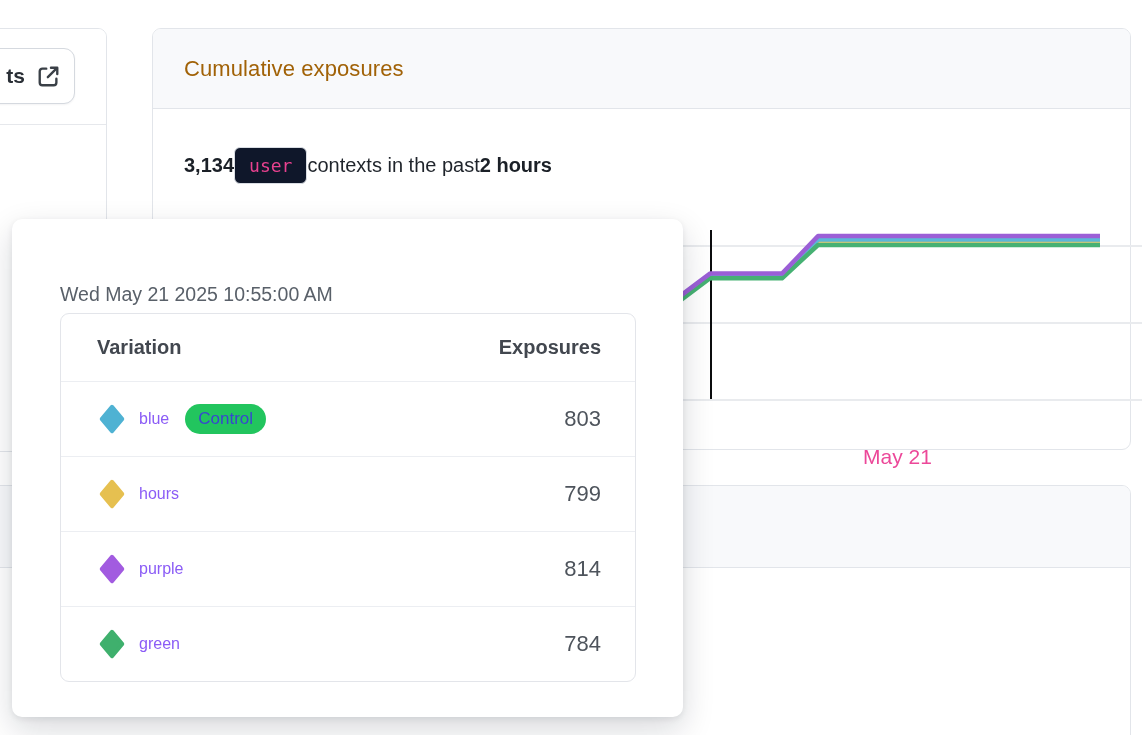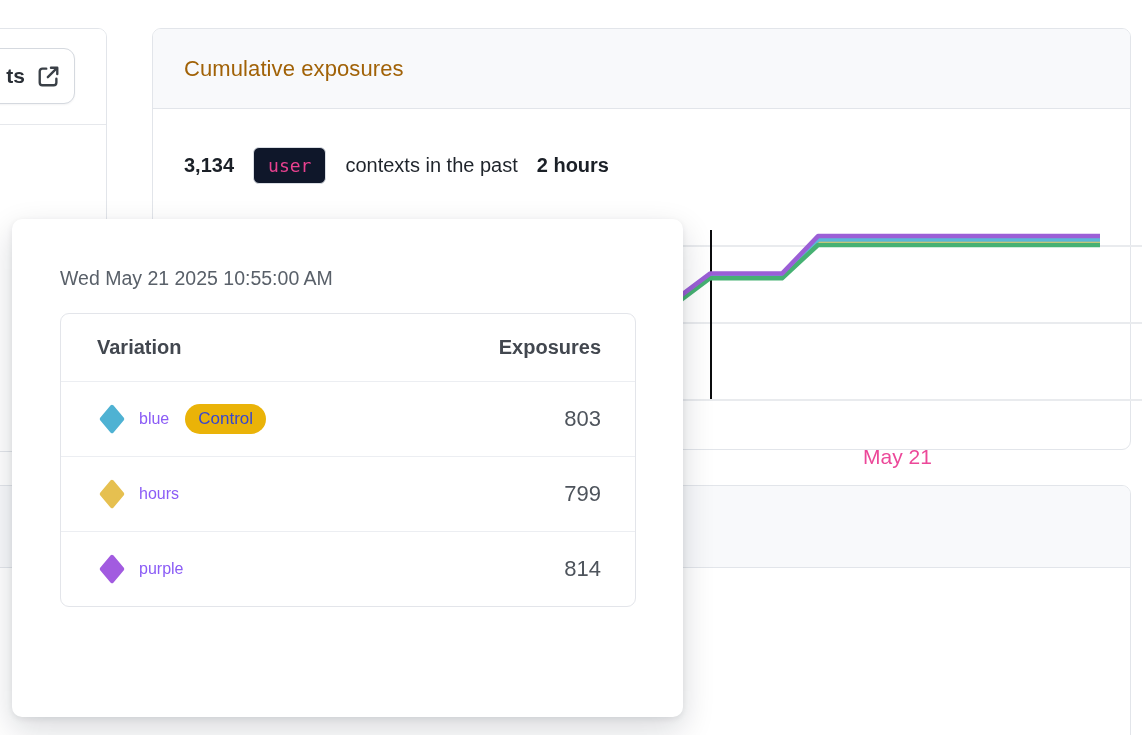--- a/index.html
+++ b/index.html
@@ -19,52 +19,52 @@
      display:flex; align-items:center; justify-content:flex-end; gap:10px; padding-right:12px;
      box-shadow:0 1px 2px rgba(20,24,40,.05); cursor:pointer; }
   #open-btn .btn-label { font-size:21px; font-weight:600; color:#2a2f36; }
 
   
   #exposures-card { left:152px; top:28px; width:979px; height:422px; }
   #exposures-card .card-header { position:absolute; left:0; top:0; width:100%; height:80px;
      display:flex; align-items:center; padding-left:31px; }
   #exposures-title { font-size:22px; font-weight:400; color:#a16207; letter-spacing:.1px; }
   #summary-row { position:absolute; left:31px; top:117px; height:38px;
-     display:flex; align-items:center; gap:19px; font-size:20px; color:#1f242b; }
+     display:flex; align-items:center; gap:0; font-size:20px; color:#1f242b; }
   #summary-count, #summary-duration { font-weight:700; color:#1b2027; }
   #context-kind-badge { display:inline-flex; align-items:center; height:37px; padding:0 14px;
      border:1px solid #d9dde3; background:#0f172a; border-radius:6px;
      font-family:"DejaVu Sans Mono", monospace; font-size:18px; color:#e8418f; }
 
   .gridline { position:absolute; left:176px; width:924px; height:2px; background:#e9ebee; }
   #x-tick-label { position:absolute; left:710px; top:416px; font-size:21px; color:#ec4899; }
   #crosshair { position:absolute; left:710px; top:230px; width:2px; height:169px; background:#0c0d0f; z-index:4; }
   #series-svg { position:absolute; left:0; top:0; width:1142px; height:735px; z-index:5; pointer-events:none; }
   #plot-hover-area { position:absolute; left:176px; top:130px; width:924px; height:269px; z-index:3; }
 
   
   #bottom-card { left:-20px; top:485px; width:1151px; height:280px; }
   #bottom-card .card-header { position:absolute; left:0; top:0; width:100%; height:82px; }
 
   
   #chart-tooltip { position:absolute; left:12px; top:219px; width:671px; height:498px;
      background:#ffffff; border-radius:10px; z-index:50;
      box-shadow:0 2px 6px rgba(15,20,35,.08), 0 12px 32px rgba(15,20,35,.16); }
-  #tooltip-timestamp { position:absolute; left:48px; top:48px; font-size:19.5px; color:#596069; }
+  #tooltip-timestamp { position:absolute; left:48px; top:64px; font-size:19.5px; color:#596069; }
   #tooltip-table { position:absolute; left:48px; top:94px; width:576px;
      border:1px solid #e3e5ea; border-radius:9px; overflow:hidden; background:#fff; }
   .t-header { display:flex; align-items:center; height:67px; padding:0 34px 0 36px;
      font-size:20px; font-weight:700; color:#42474f; }
   .t-header .col-exposures { margin-left:auto; }
   .t-row { display:flex; align-items:center; height:75px; padding:0 34px 0 38px;
      border-top:1px solid #eceef2; }
   .t-row .diamond { flex:0 0 auto; margin-right:14px; display:flex; }
   .t-row .var-name { font-size:16px; color:#8b5cf6; }
   .t-row .control-badge { margin-left:16px; display:inline-flex; align-items:center;
-     height:30px; padding:0 13px; border-radius:999px; background:#eab308;
+     height:30px; padding:0 13px; border-radius:999px; background:#22c55e;
      font-size:17px; color:#3747cf; }
   .t-row .var-value { margin-left:auto; font-size:22px; color:#4e545c; }
 </style>
 </head>
 <body>
 
 <div id="stage">
 
   <div id="left-card" class="card">
     <div class="panel-top">
@@ -142,17 +142,26 @@
           </div>
           <div class="t-row">
             <span class="diamond">
               <svg width="26" height="30" viewBox="0 0 26 30">
                 <path d="M13 2.5 L23.5 15 L13 27.5 L2.5 15 Z" fill="#a25be0" stroke="#a25be0" stroke-width="3.5" stroke-linejoin="round"></path>
               </svg>
             </span>
             <span class="var-name">purple</span>
             <span class="var-value">814</span>
           </div>
+          <div class="t-row">
+            <span class="diamond">
+              <svg width="26" height="30" viewBox="0 0 26 30">
+                <path d="M13 2.5 L23.5 15 L13 27.5 L2.5 15 Z" fill="#3fb06d" stroke="#3fb06d" stroke-width="3.5" stroke-linejoin="round"></path>
+              </svg>
+            </span>
+            <span class="var-name">green</span>
+            <span class="var-value">784</span>
+          </div>
         </div>
     </div>
   </div>
 
 </div>
 
 </body></html>

